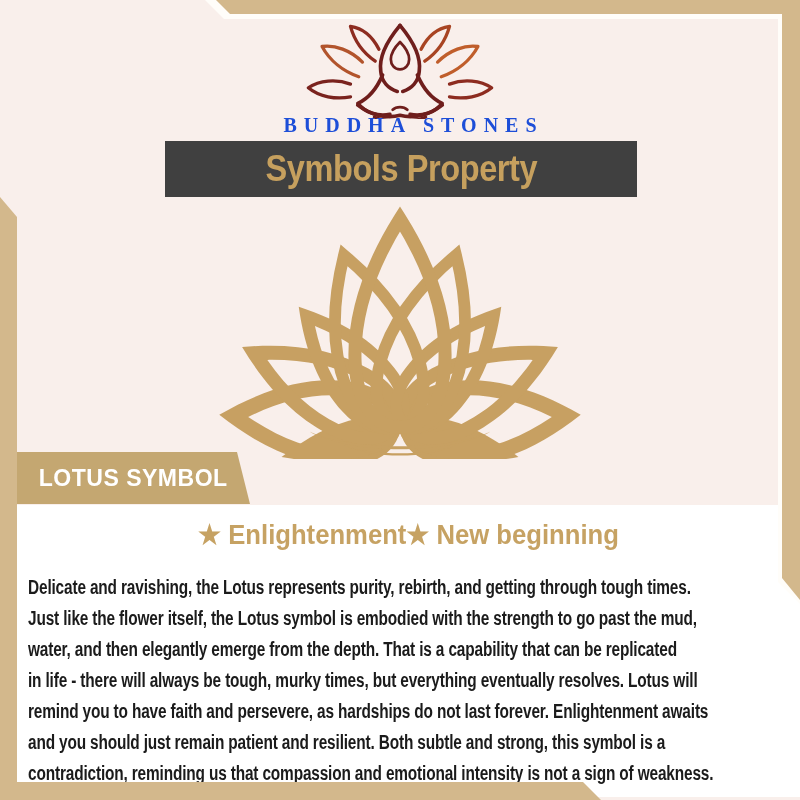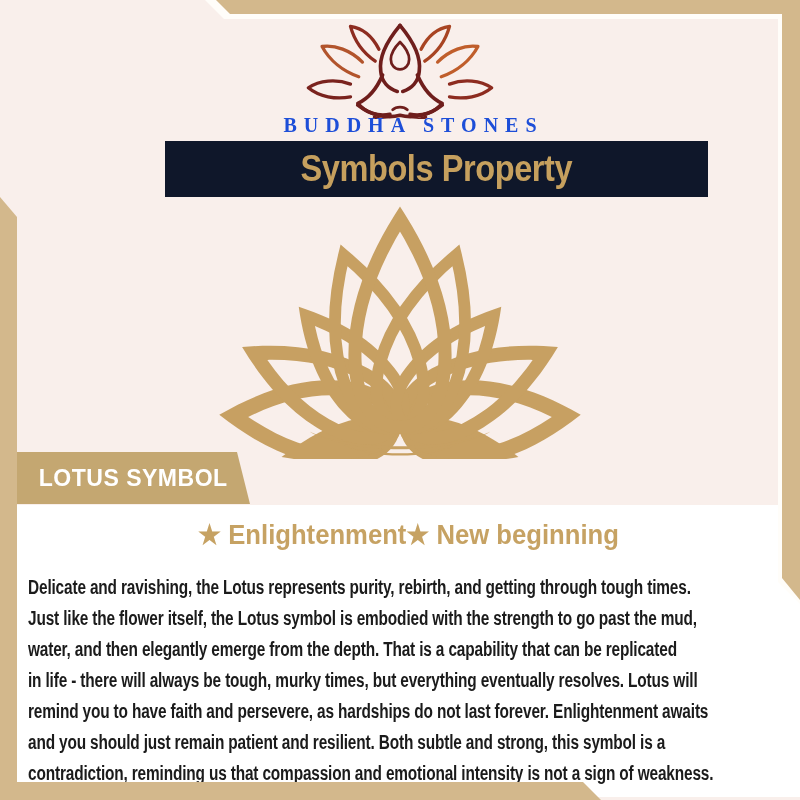--- a/index.html
+++ b/index.html
@@ -24,22 +24,22 @@
     clip-path:polygon(0 0,583px 0,100% 100%,0 100%);}
   
   .logo{position:absolute;left:290px;top:18px;width:220px;height:101px;}
   .brand-name{
     position:absolute;left:10px;top:114px;width:800px;text-align:center;
     font-family:"Liberation Serif",serif;font-size:20px;font-weight:600;
     letter-spacing:7px;text-indent:7px;color:#1d4ed8;
   }
   
   .title-bar{
-    position:absolute;left:165px;top:141px;width:543px;height:56px;
-    background:#0f172a;display:flex;align-items:center;justify-content:center;
+    position:absolute;left:165px;top:141px;width:472px;height:56px;
+    background:#404040;display:flex;align-items:center;justify-content:center;
   }
   .title-bar span{
     font-size:37px;font-weight:700;color:#c6a05e;letter-spacing:-0.5px;
     transform:scaleX(0.88);transform-origin:50% 50%;white-space:nowrap;
   }
   
   .lotus{position:absolute;left:180px;top:203px;width:440px;height:256px;}
   
   .banner{
     position:absolute;left:10px;top:452px;width:240px;height:52px;

